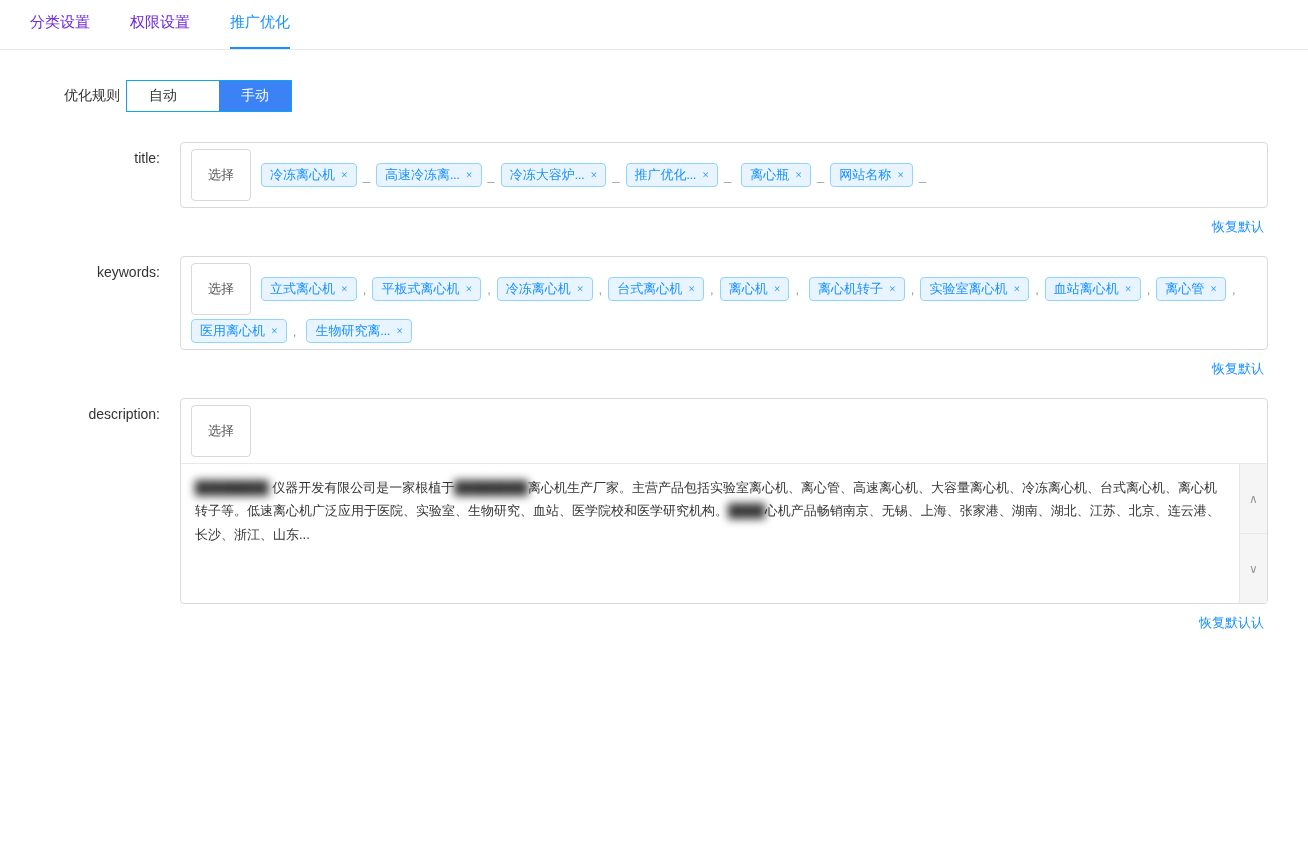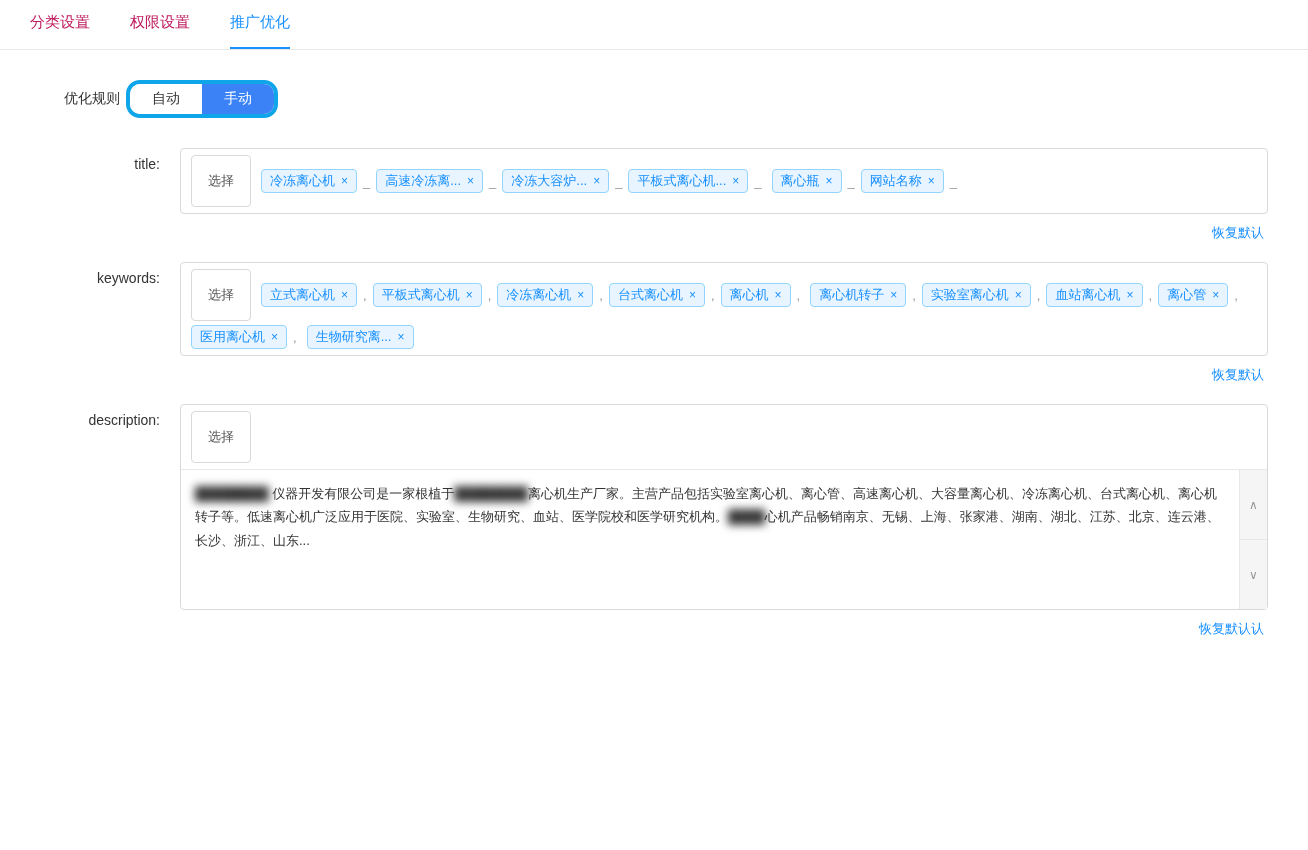--- a/index.html
+++ b/index.html
@@ -15,21 +15,21 @@
       display: flex;
       align-items: center;
       padding: 0 30px;
       border-bottom: 1px solid #e8e8e8;
       height: 50px;
       gap: 40px;
     }
     .nav-tab {
       cursor: pointer;
       font-size: 15px;
-      color: #be185d;
+      color: #6d28d9;
       height: 100%;
       display: flex;
       align-items: center;
       border-bottom: 2px solid transparent;
       padding-bottom: 2px;
     }
     .nav-tab.active {
       color: #1890ff;
       border-bottom: 2px solid #1890ff;
       font-weight: 500;
@@ -48,23 +48,24 @@
     }
     .rule-label {
       width: 80px;
       text-align: right;
       margin-right: 6px;
       font-size: 14px;
       color: #333;
     }
     .btn-group {
       display: flex;
-      border: 4px solid #0ea5e9;
-      border-radius: 14px;
+      border: 1px solid #0ea5e9;
+      border-radius: 0;
       overflow: hidden;
+      gap: 20px;
     }
     .btn-option {
       padding: 6px 22px;
       cursor: pointer;
       font-size: 14px;
       background: #fff;
       color: #333;
       border: none;
       outline: none;
     }
@@ -122,20 +123,21 @@
       display: inline-flex;
       align-items: center;
       background: #e8f4ff;
       color: #1890ff;
       border: 1px solid #91d5ff;
       border-radius: 4px;
       padding: 2px 8px;
       font-size: 13px;
       gap: 4px;
       white-space: nowrap;
+      font-family: Liberation Serif, serif;
     }
     .tag .close-x {
       cursor: pointer;
       font-size: 12px;
       color: #1890ff;
       margin-left: 2px;
     }
 
     .separator {
       color: #999;
@@ -249,21 +251,21 @@
         </span>
         <span class="separator">_</span>
 
         <span class="tag">
           <span>冷冻大容炉...</span>
           <span class="close-x">×</span>
         </span>
         <span class="separator">_</span>
 
         <span class="tag">
-          <span>平板式离心机...</span>
+          <span>推广优化...</span>
           <span class="close-x">×</span>
         </span>
         <span class="separator">_</span>
 
         <br style="width:100%">
 
         <span class="tag">
           <span>离心瓶</span>
           <span class="close-x">×</span>
         </span>

